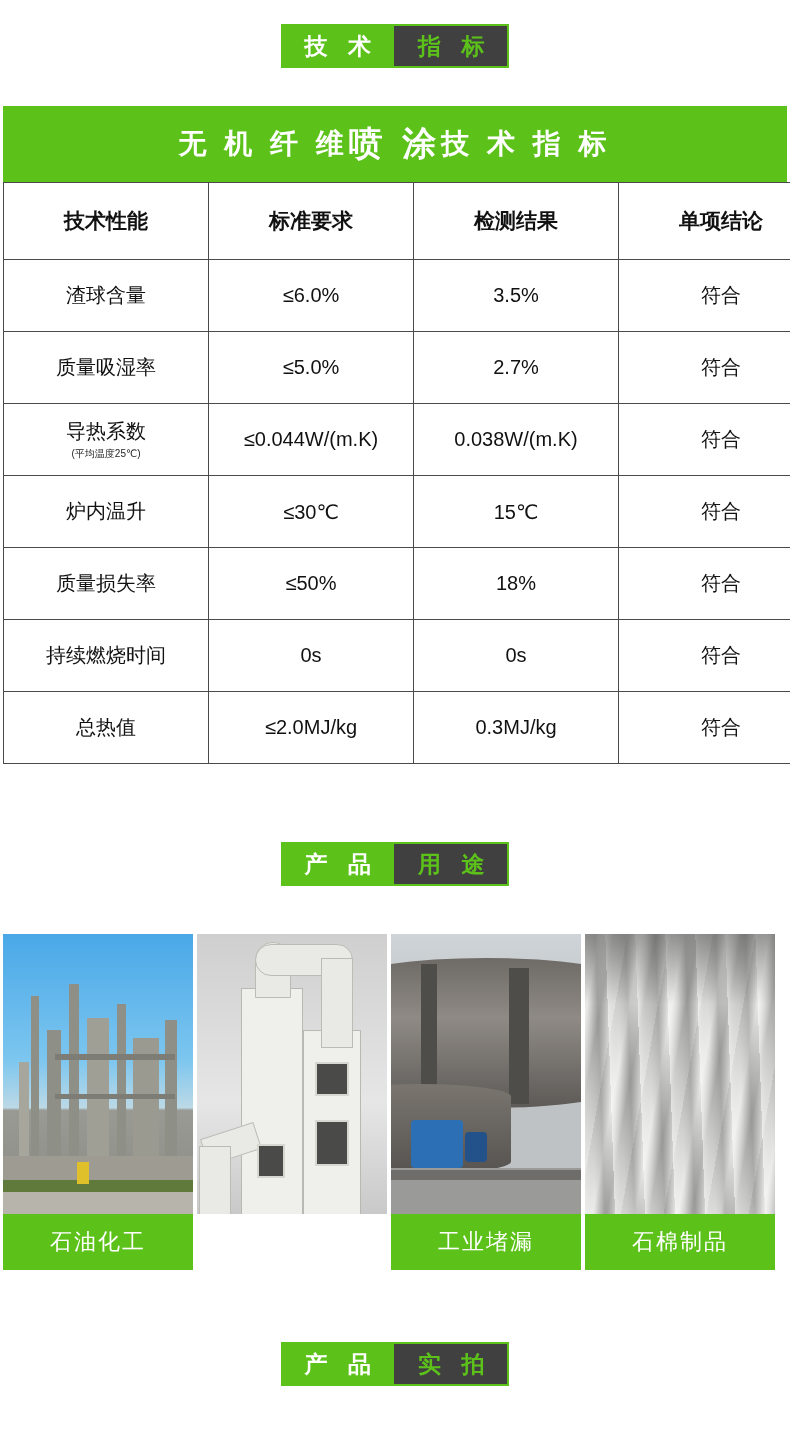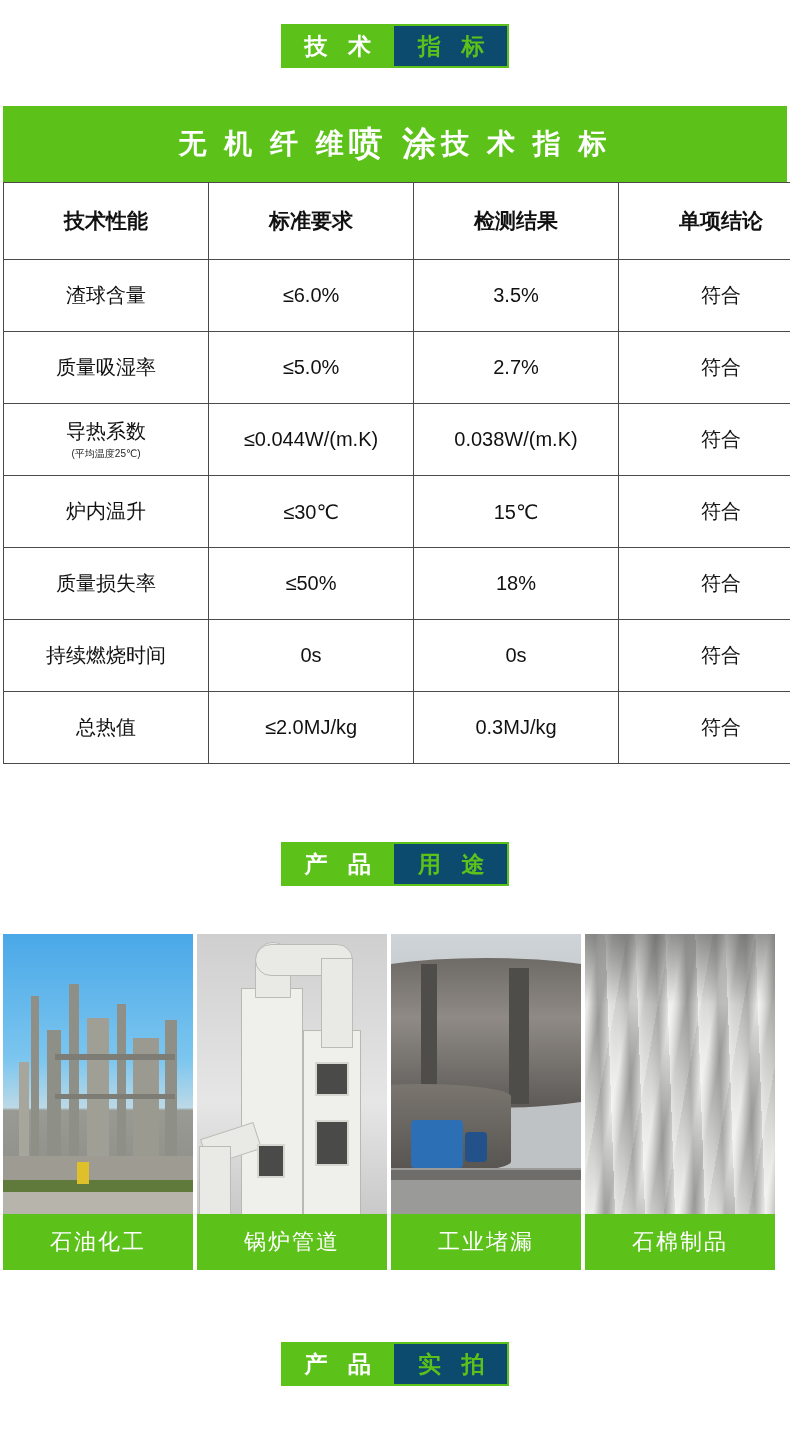--- a/index.html
+++ b/index.html
@@ -19,21 +19,21 @@
   
   .badge-wrap {
     display: flex;
     justify-content: center;
     align-items: center;
   }
   .badge {
     display: inline-flex;
     align-items: stretch;
     border: 2px solid #5cc21a;
-    background: #0c4a6e;
+    background: #404040;
     height: 44px;
     box-sizing: border-box;
   }
   .badge .part-a {
     background: #5cc21a;
     color: #ffffff;
     font-size: 23px;
     font-weight: bold;
     letter-spacing: 7px;
     padding: 0 16px 0 22px;
@@ -346,21 +346,20 @@
       <div class="col" style="left:106px; top:96px; width:56px; height:184px;"></div>
       <div class="pipe" style="left:58px; top:8px; width:34px; height:54px; border-radius:18px 18px 0 0;"></div>
       <div class="pipe" style="left:58px; top:10px; width:96px; height:30px; border-radius:16px;"></div>
       <div class="pipe" style="left:124px; top:24px; width:30px; height:88px;"></div>
       <div class="pipe" style="left:6px; top:196px; width:54px; height:26px; transform:rotate(-18deg);"></div>
       <div class="pipe" style="left:2px; top:212px; width:30px; height:70px;"></div>
       <div class="win" style="left:118px; top:128px; width:30px; height:30px;"></div>
       <div class="win" style="left:118px; top:186px; width:30px; height:42px;"></div>
       <div class="win" style="left:60px; top:210px; width:24px; height:30px;"></div>
     </div>
-    <div class="caption">锅炉管道</div>
   </div>
 
   <div class="card">
     <div class="photo ph3">
       <div class="sky"></div>
       <div class="drum" style="left:-40px; top:24px; width:270px; height:150px;"></div>
       <div class="ring" style="left:30px; top:30px; width:16px; height:142px;"></div>
       <div class="ring" style="left:118px; top:34px; width:20px; height:136px;"></div>
       <div class="drum" style="left:-60px; top:150px; width:180px; height:90px; background:linear-gradient(#7a756f,#565350);"></div>
       <div class="motor" style="left:20px; top:186px; width:52px; height:48px;"></div>

